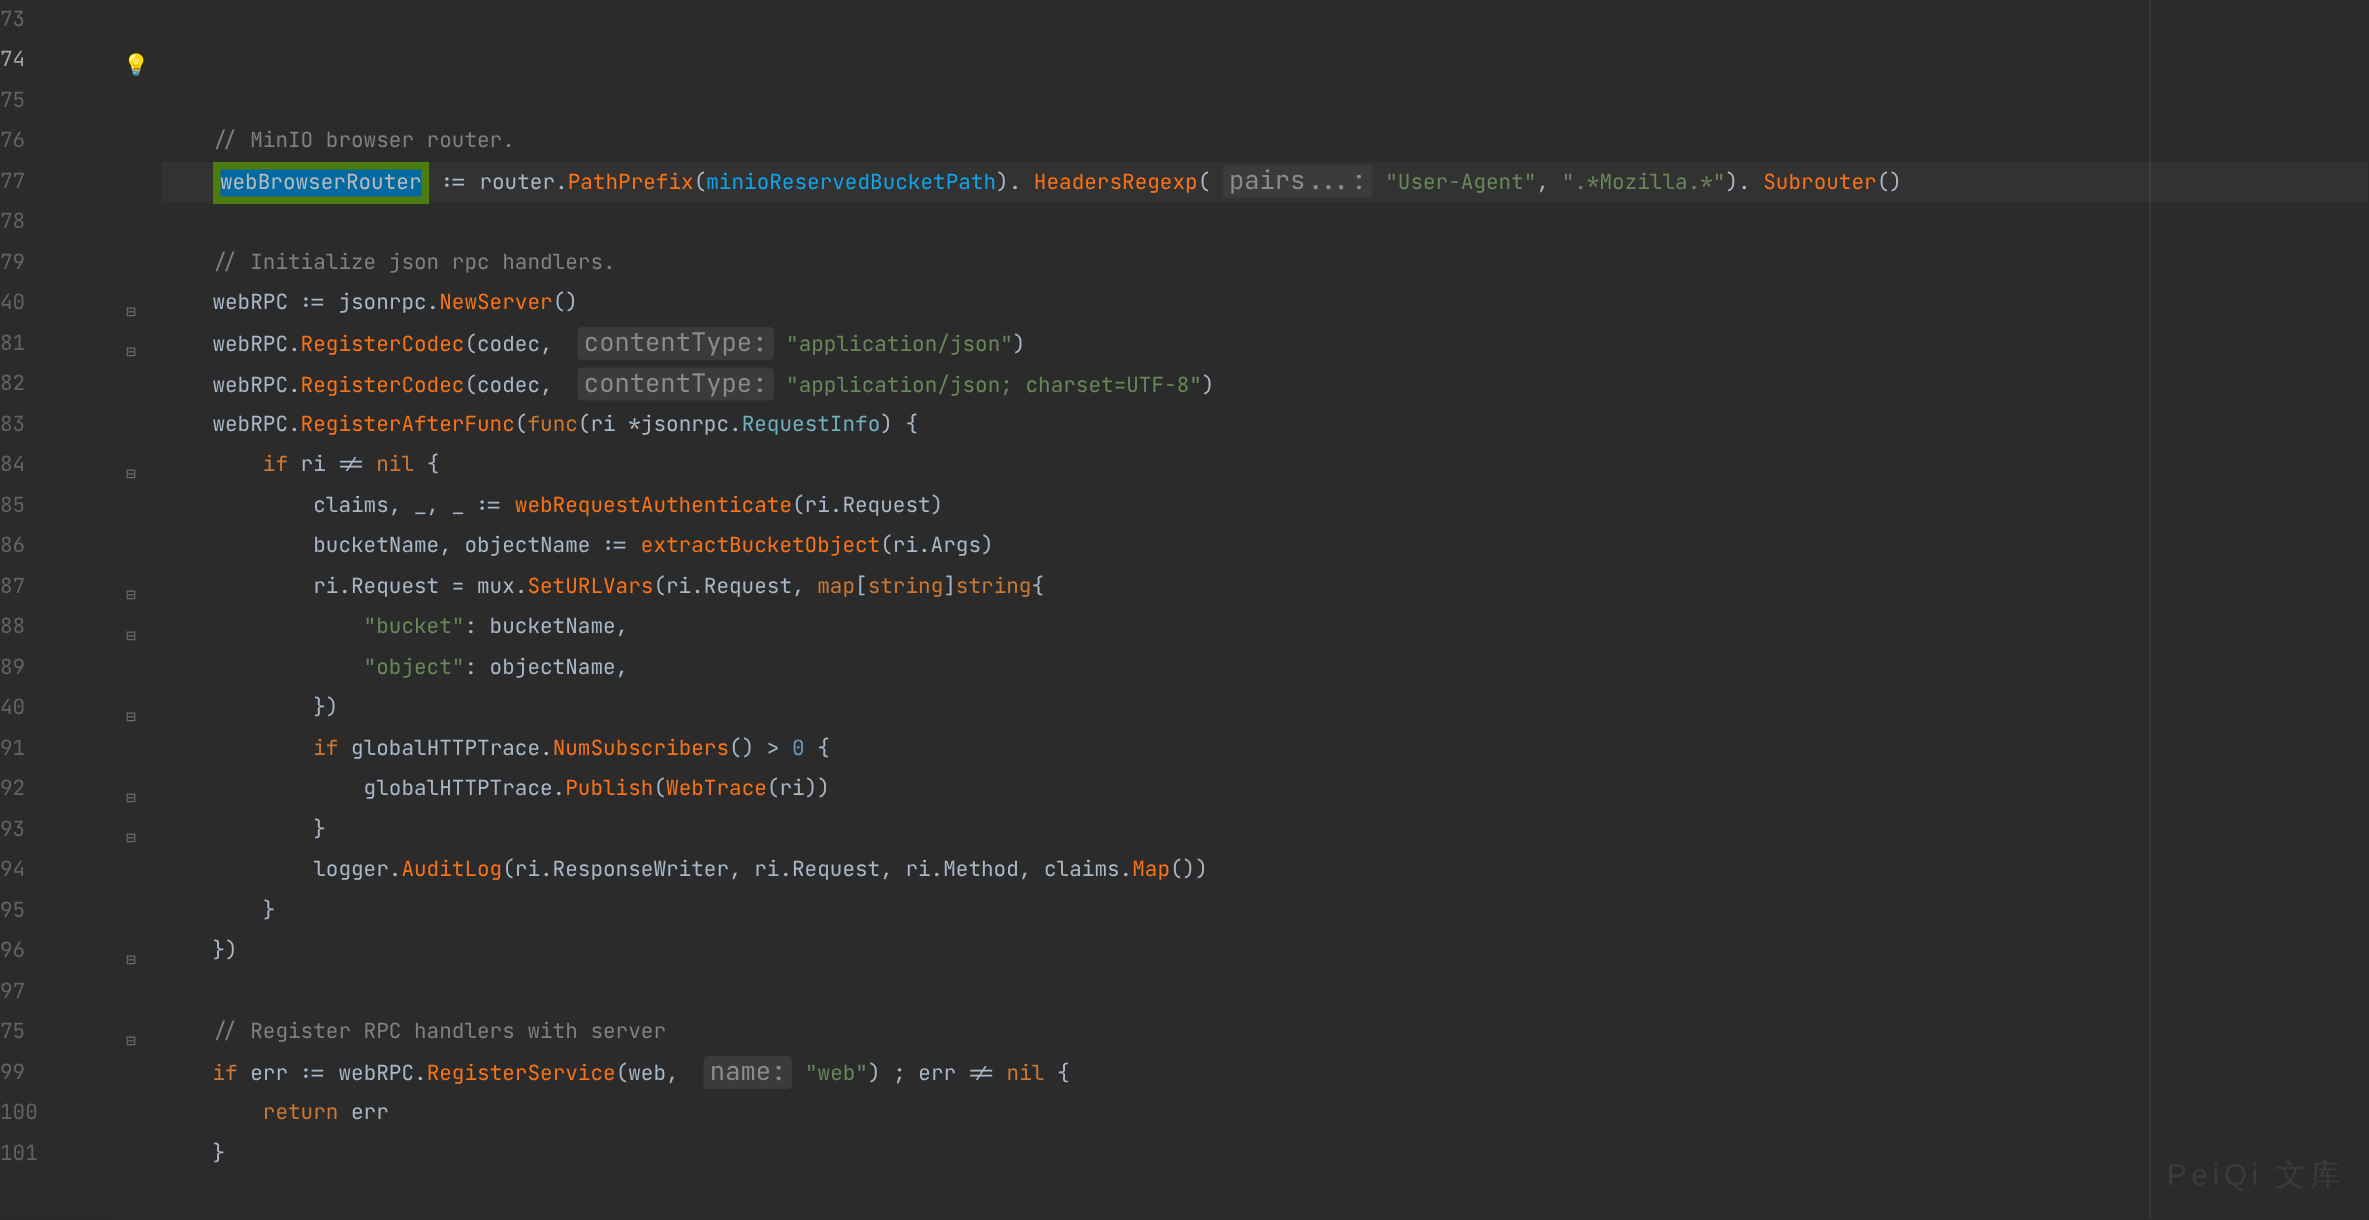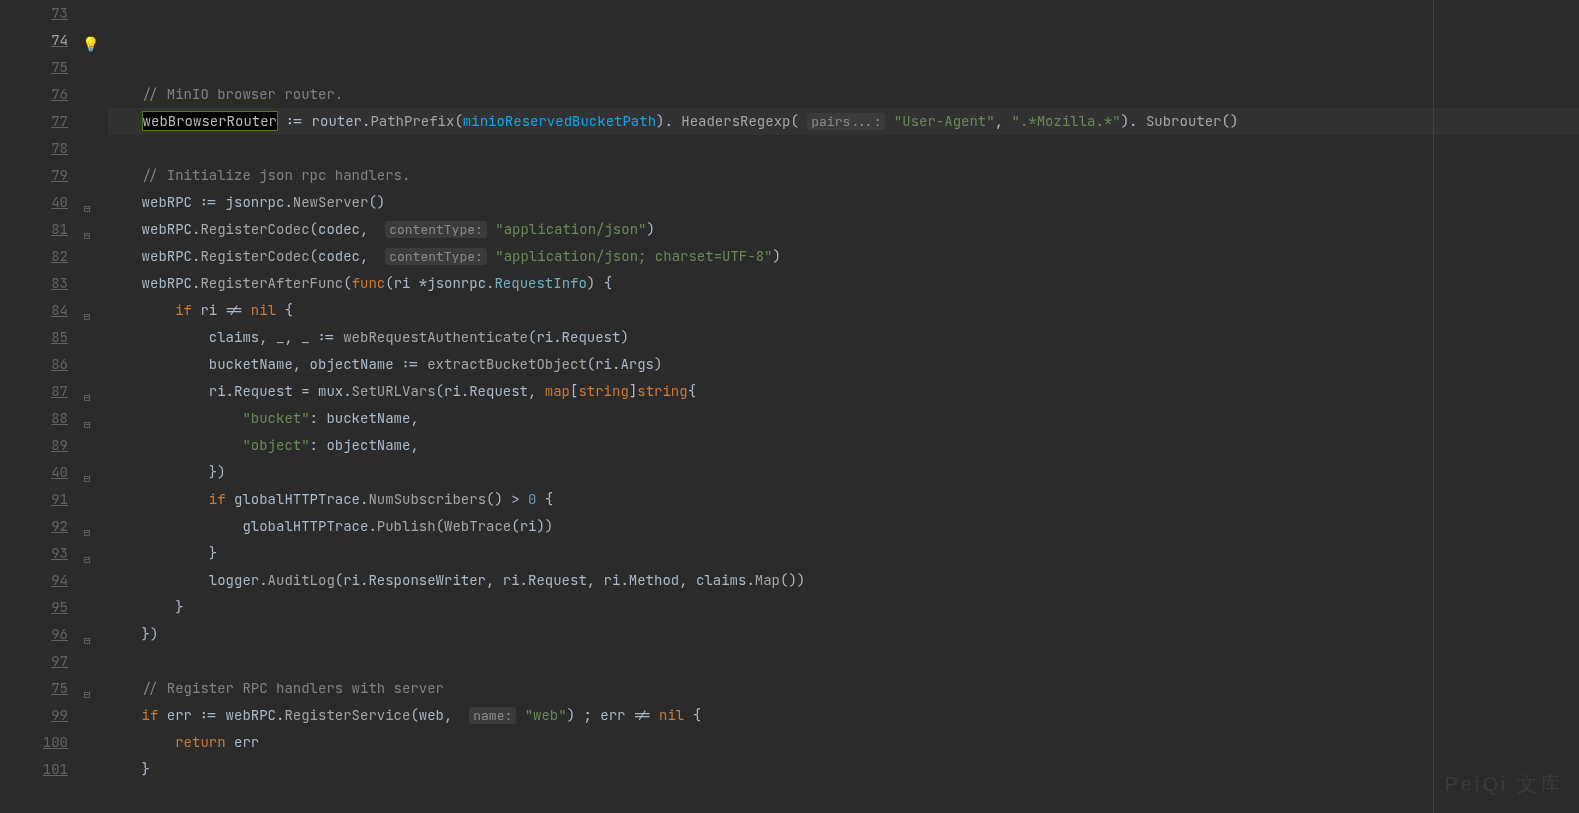--- a/index.html
+++ b/index.html
@@ -1,34 +1,34 @@
 <!DOCTYPE html>
 <html><head>
 <meta charset="utf-8">
 <style>
   html,body{margin:0;padding:0;background:#2b2b2b;color:#a9b7c6;font-family:Menlo,Consolas,"JetBrains Mono",monospace;font-size:14px;line-height:27px;width:1579px;height:813px;overflow:hidden;}
   .editor{display:flex;position:relative;height:100%;}
-  .gutter{width:68px;min-width:68px;text-align:right;padding-right:8px;color:#606366;user-select:none;background:#2b2b2b;text-decoration:underline;}
+  .gutter{width:68px;min-width:68px;text-align:left;padding-right:8px;color:#606366;user-select:none;background:#2b2b2b;}
   .gutter .ln{height:27px;}
   .gutter .ln.active{color:#a4a3a3;}
   .markers{width:32px;min-width:32px;position:relative;}
   .bulb{position:absolute;left:6px;color:#f0a732;font-size:14px;}
   .fold{position:absolute;left:8px;color:#6b6b6b;font-size:11px;}
   .code{white-space:pre;position:relative;flex:1;}
   .code .row{height:27px;}
   .row.hl{background:#323232;}
-  .sel{background:#000000;border:1px solid #4d7c0f;color:#bbbbbb;padding:0 0px;}
+  .sel{background:#0369a1;border:5px solid #4d7c0f;color:#bbbbbb;padding:0 0px;}
   .c-comment{color:#808080;}
   .c-kw{color:#cc7832;}
-  .c-func{color:#a3a3a3;}
+  .c-func{color:#f97316;}
   .c-param{color:#0ea5e9;}
   .c-str{color:#6a8759;}
   .c-num{color:#6897bb;}
   .c-type{color:#6fafbd;}
-  .c-hint{color:#8a8a8a;background:#3b3b3b;padding:0px 4px;border-radius:3px;font-size:13px;}
+  .c-hint{color:#8a8a8a;background:#3b3b3b;padding:0px 4px;border-radius:3px;font-size:17px;}
   .rmargin{position:absolute;top:0;bottom:0;left:1325px;width:1px;background:#555555;opacity:.45;}
   .watermark{position:absolute;right:16px;bottom:15px;color:#6c6c6c;font-family:Liberation Sans, sans-serif;font-size:20px;letter-spacing:3px;opacity:.25;user-select:none;}
 </style>
 </head>
 <body>
 
 <div class="editor">
   <div class="gutter" id="gutter">
       <div class="ln">73</div>
       <div class="ln active">74</div>

